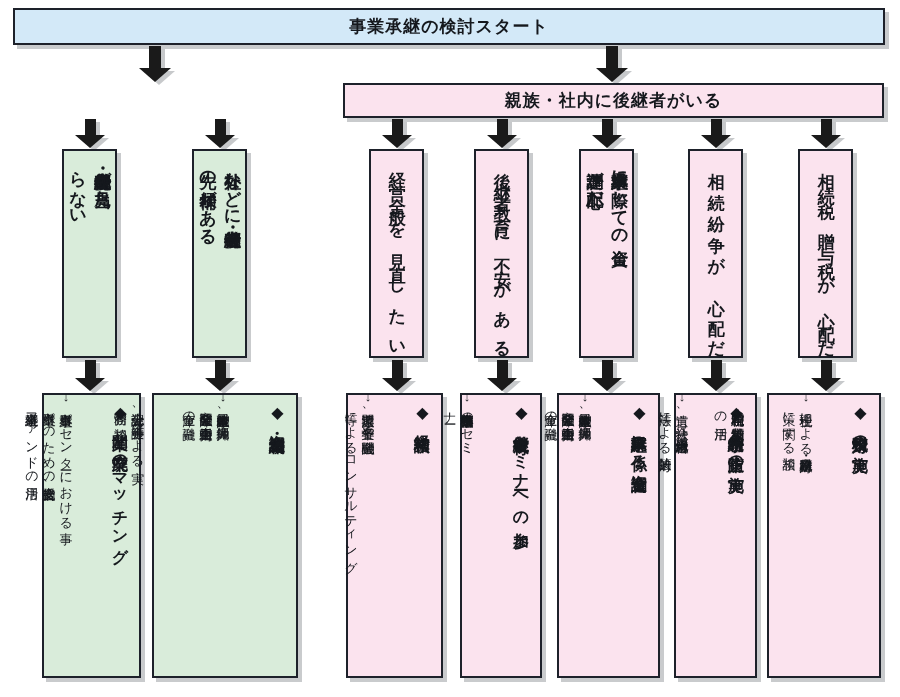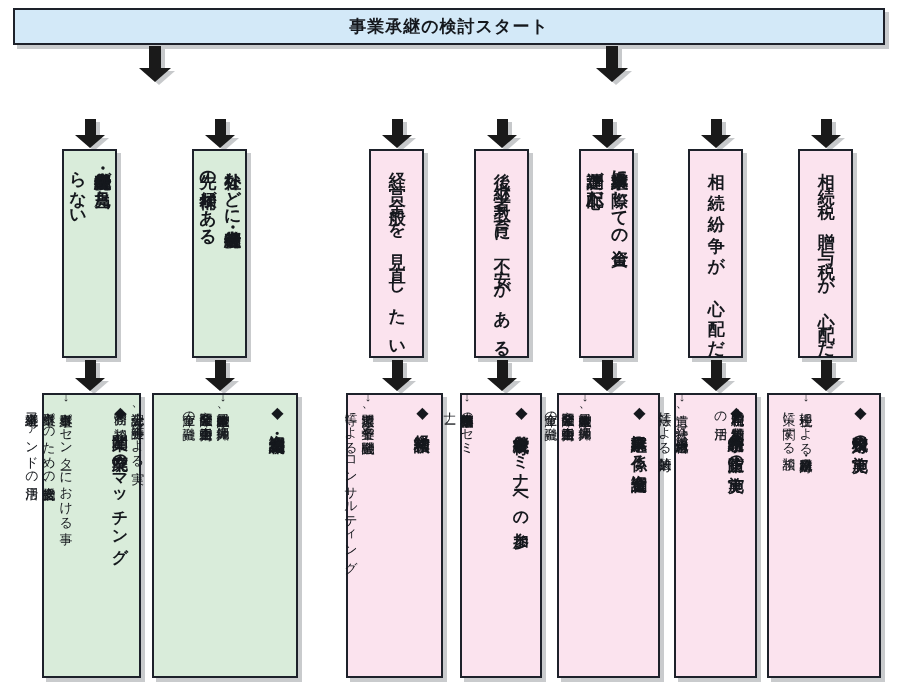--- a/index.html
+++ b/index.html
@@ -90,20 +90,23 @@
 
   <div class="arrow arrow-big" style="left:139px;top:46px;">
       <div class="stem"></div>
       <div class="head"></div>
     </div>
   <div class="arrow arrow-big" style="left:596px;top:46px;">
       <div class="stem"></div>
       <div class="head"></div>
     </div>
 
+  <div class="box bg-pink hbox" style="left:343px;top:83px;width:541px;height:35px;">
+    <span>親族・社内に後継者がいる</span>
+  </div>
 
   <div class="arrow arrow-small" style="left:75px;top:119px;">
       <div class="stem"></div>
       <div class="head"></div>
     </div>
   <div class="arrow arrow-small" style="left:205px;top:119px;">
       <div class="stem"></div>
       <div class="head"></div>
     </div>
   <div class="arrow arrow-small" style="left:382px;top:119px;">

